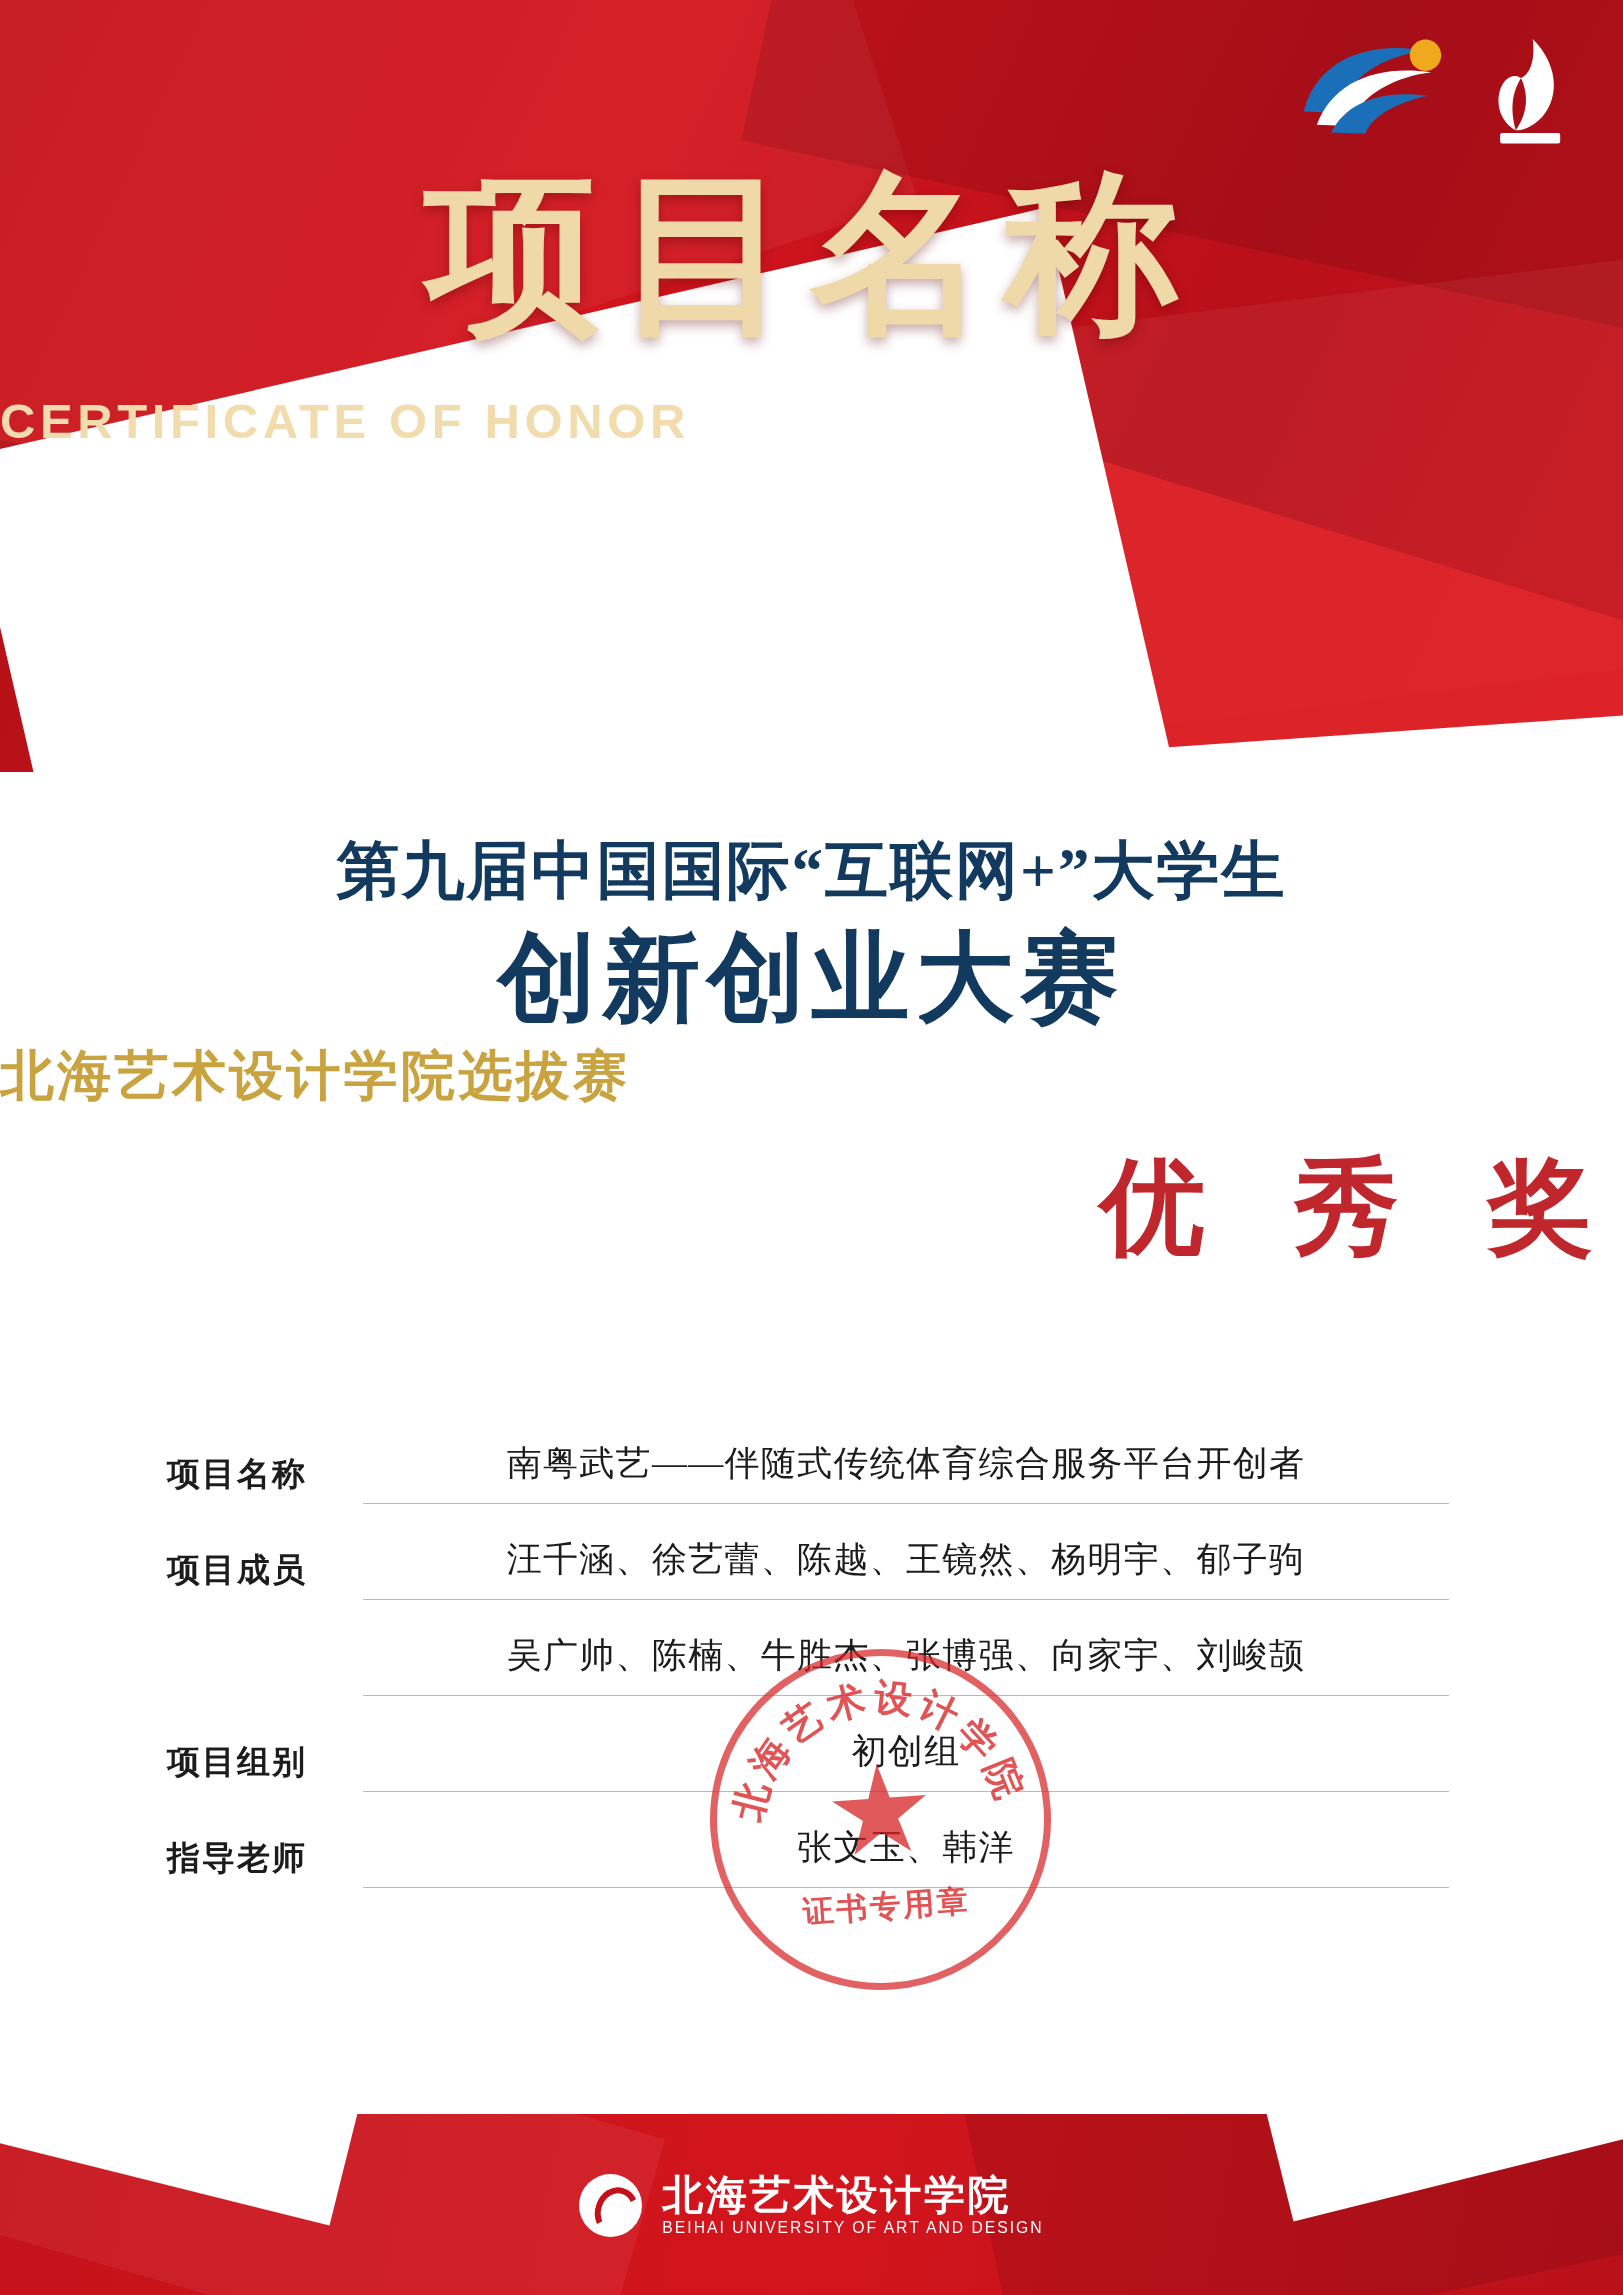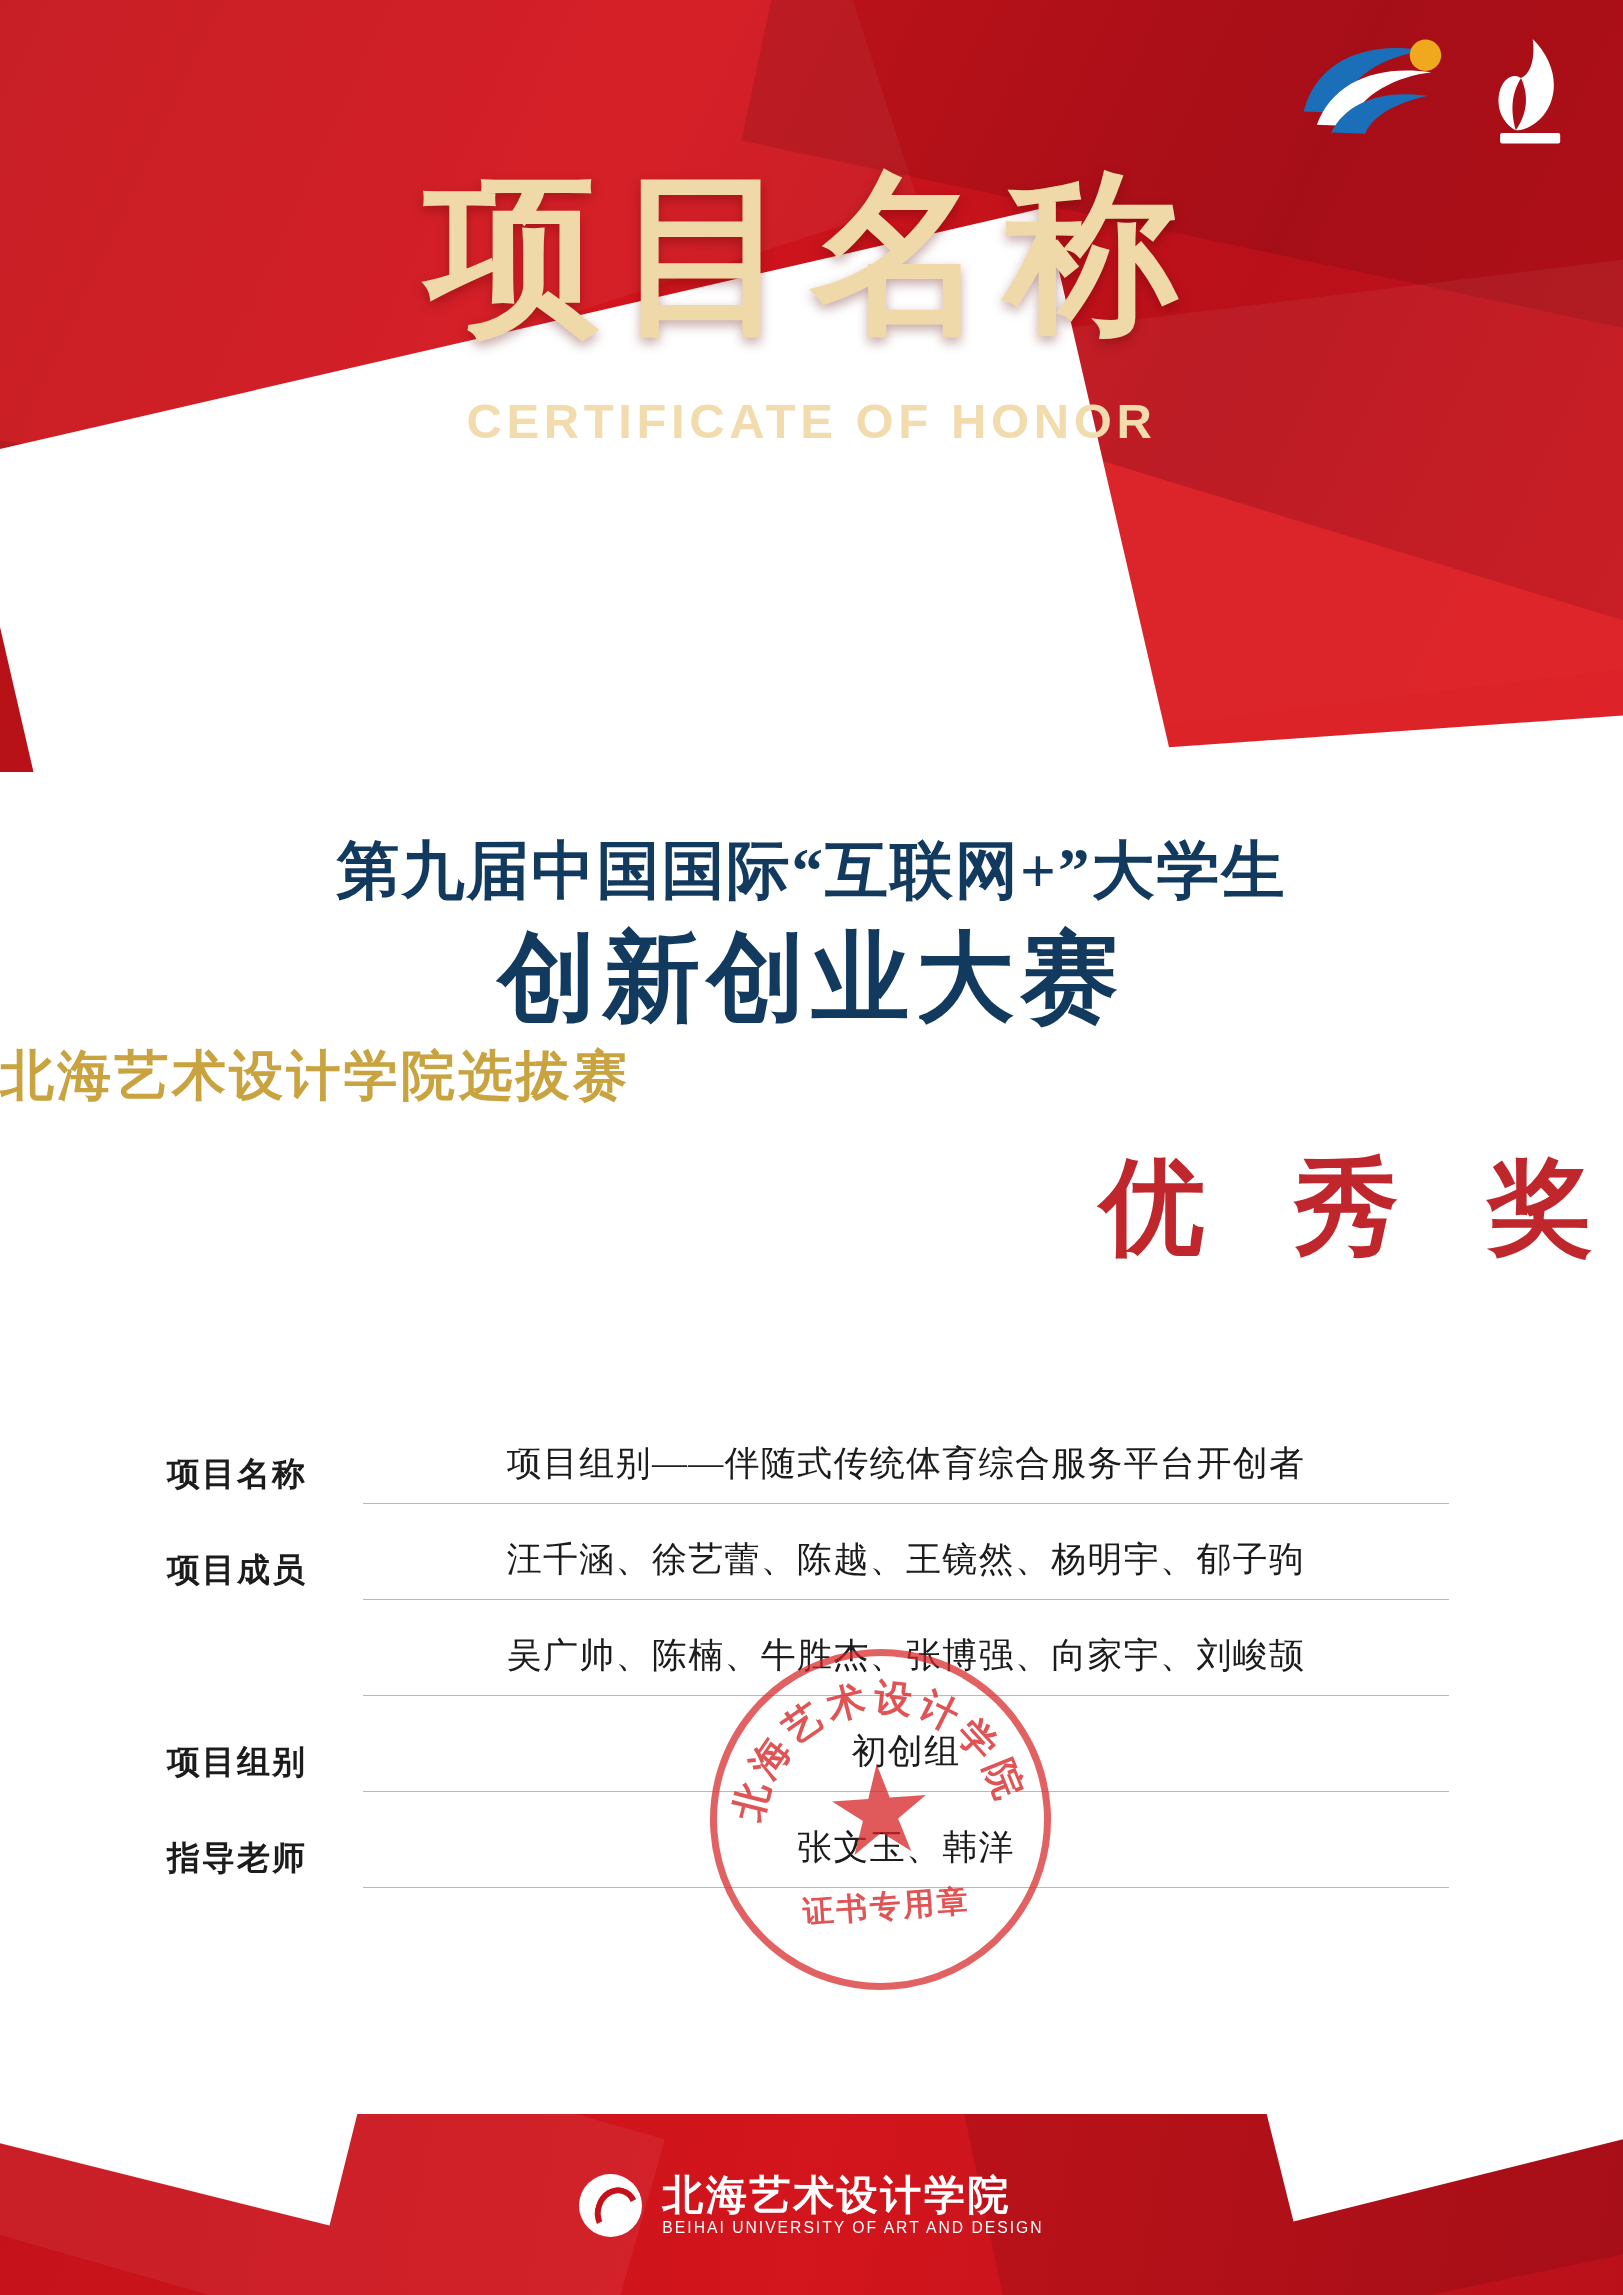--- a/index.html
+++ b/index.html
@@ -90,21 +90,20 @@
     font-weight: bold;
     font-size: 175px;
     letter-spacing: 18.3px;
     color: #f0d9a8;
     text-shadow: 0 5.2px 11.8px rgba(90,0,0,0.35);
   }
   .cert-subtitle {
     position: absolute;
     left: 0; top: 393px;
     width: 1623px;
-    text-align: center;
     font-family: "Liberation Sans", sans-serif;
     font-weight: bold;
     font-size: 49px;
     letter-spacing: 4.6px;
     color: #f2dcae;
   }
 
   
   .logo-group {
     position: absolute;
@@ -370,21 +369,21 @@
   <div class="body-area">
     <div class="comp-line1">第九届中国国际“互联网+”大学生</div>
     <div class="comp-line2">创新创业大赛</div>
     <div class="comp-line3">北海艺术设计学院选拔赛</div>
     <div class="award-name">优 秀 奖</div>
 
     <div class="fields">
 
       <div class="field-row">
         <div class="field-label">项目名称</div>
-        <div class="field-value">项目组别——伴随式传统体育综合服务平台开创者</div>
+        <div class="field-value">南粤武艺——伴随式传统体育综合服务平台开创者</div>
         <div class="field-rule"></div>
       </div>
 
       <div class="field-row">
         <div class="field-label">项目成员</div>
         <div class="field-value">汪千涵、徐艺蕾、陈越、王镜然、杨明宇、郁子驹</div>
         <div class="field-rule"></div>
       </div>
 
       <div class="field-row no-label">

